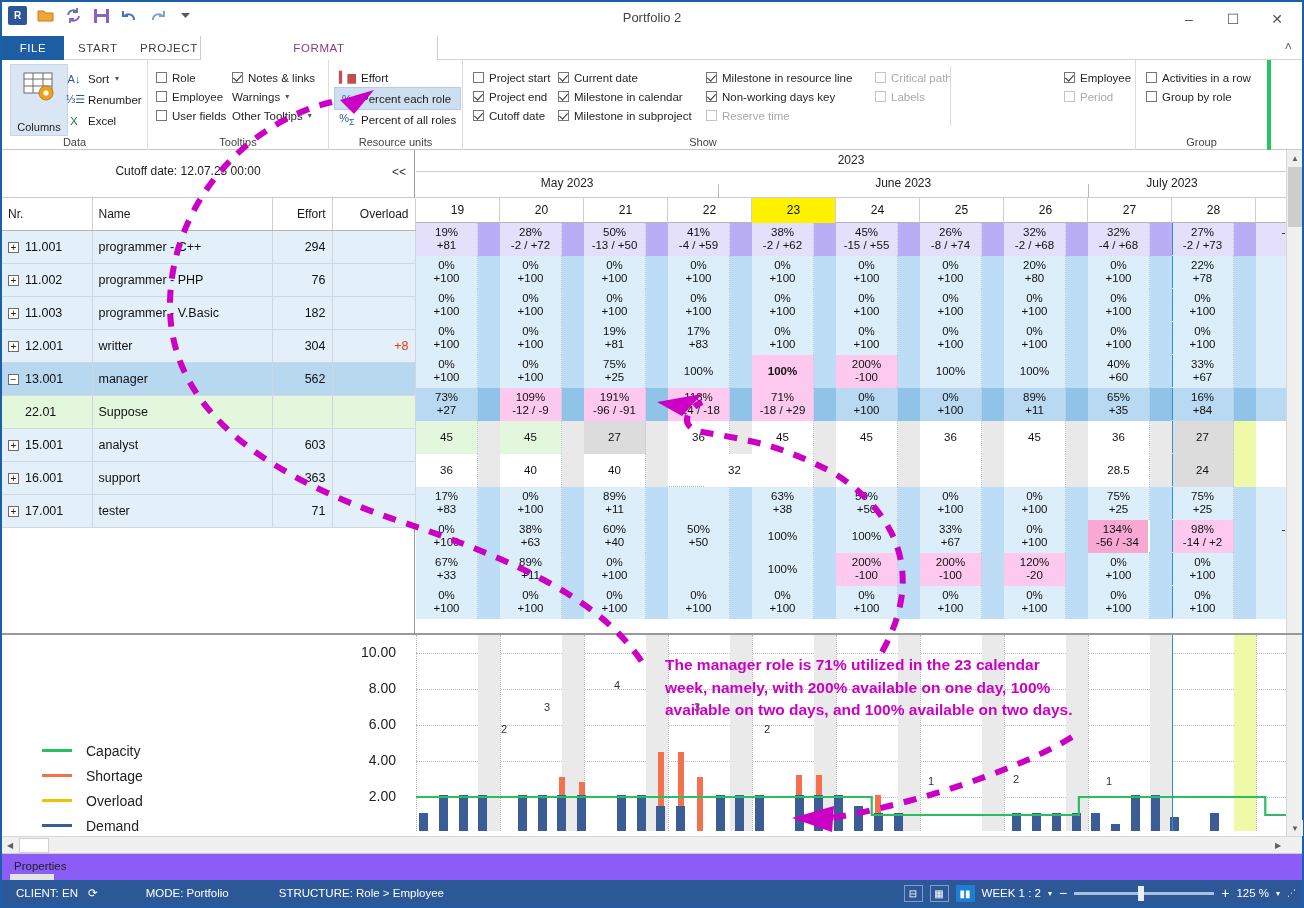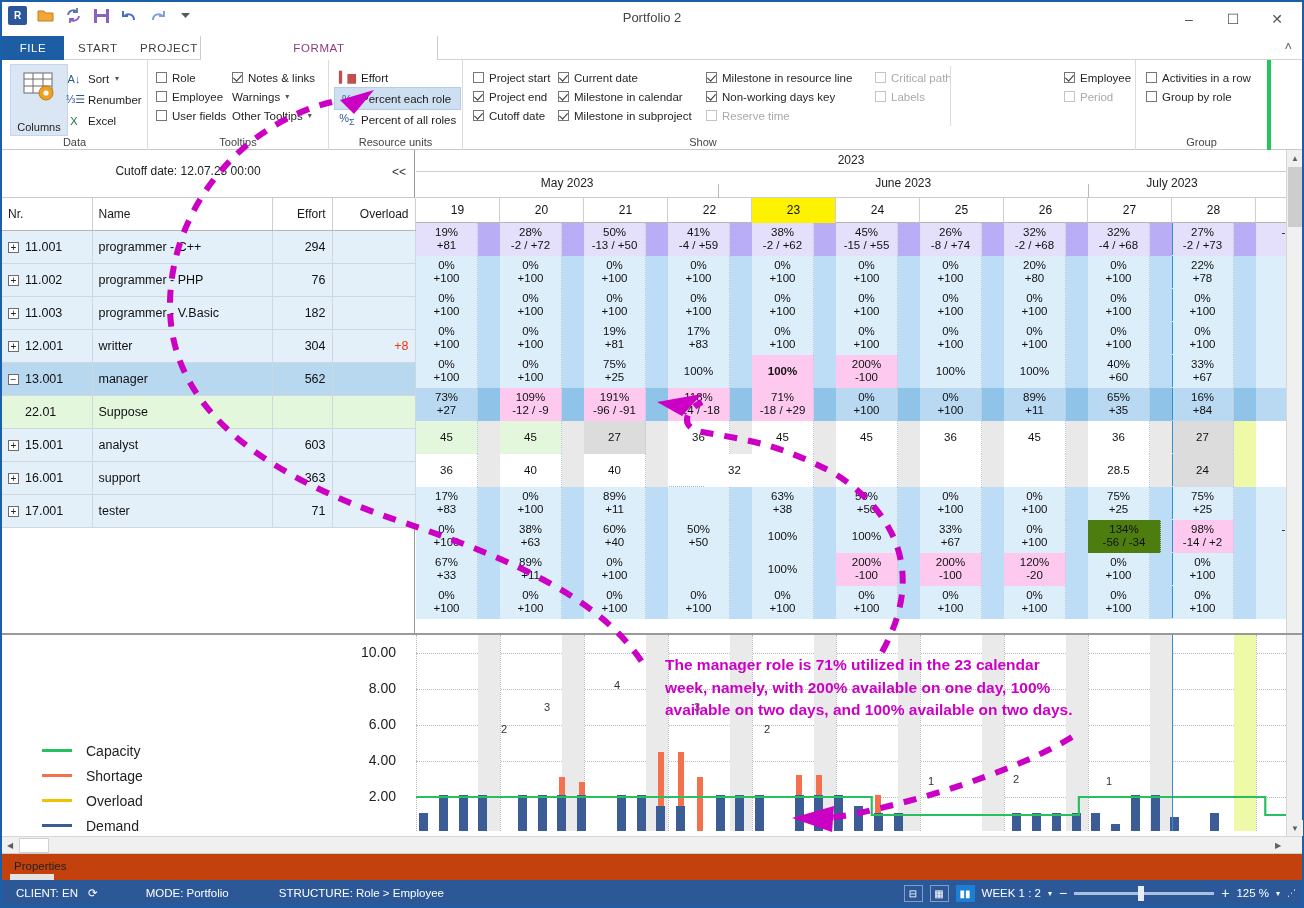--- a/index.html
+++ b/index.html
@@ -126,21 +126,21 @@
   .caplbl { position:absolute; font-size:11px; color:#333; }
 
   
   .vscroll { position:absolute; right:0; top:0; bottom:0; width:16px; background:#f0f0f0; border-left:1px solid #d6d6d6; }
   .vthumb { position:absolute; left:1px; width:14px; background:#cdcdcd; }
   .sarrow { position:absolute; width:16px; height:16px; background:#f0f0f0;
     display:flex; align-items:center; justify-content:center; font-size:8px; color:#606060; }
   .hscroll { position:absolute; left:0; right:0; bottom:0; height:17px; background:#f0f0f0; border-top:1px solid #d6d6d6; }
 
   
-  .props { position:absolute; left:0; right:0; bottom:26px; height:27px; background:#c2410c; border-top:1px solid #cdcdcd; }
+  .props { position:absolute; left:0; right:0; bottom:26px; height:27px; background:#8b5cf6; border-top:1px solid #cdcdcd; }
   .props span { position:absolute; left:12px; top:6px; font-size:11.5px; color:#222; }
   .props .tabstub { position:absolute; left:8px; bottom:0; width:44px; height:6px; background:#e3e3e3; }
   .status { position:absolute; left:0; right:0; bottom:0; height:26px; background:#2c5898; color:#fff;
     font-size:11.5px; display:flex; align-items:center; }
   .status .s { margin-left:14px; white-space:nowrap; }
   .status .right { position:absolute; right:6px; display:flex; align-items:center; gap:7px; }
   .sqbtn { width:19px; height:17px; border:1px solid #7ba0cf; display:flex; align-items:center;
     justify-content:center; font-size:10px; }
   .sqbtn.on { background:#1c7fd6; border-color:#1c7fd6; }
   .slider { width:140px; height:3px; background:#a9c0de; position:relative; }
@@ -777,21 +777,21 @@
               </div>
               <div class="padcell" style="left: 482px; width: 22px; background: rgb(188, 221, 245);"></div>
               <div class="dcell role-r" style="left: 420px; width: 62px;">
                 <span style="display:block;padding-top:7px">100%</span>
               </div>
               <div class="padcell" style="left: 566px; width: 22px; background: rgb(188, 221, 245);"></div>
               <div class="dcell role-r" style="left: 504px; width: 62px;"><span>33%</span><span class="l2">+67</span></div>
               <div class="padcell" style="left: 650px; width: 22px; background: rgb(188, 221, 245);"></div>
               <div class="dcell role-r" style="left: 588px; width: 62px;"><span>0%</span><span class="l2">+100</span></div>
               <div class="padcell" style="left: 734px; width: 22px; background: rgb(188, 221, 245);"></div>
-              <div class="dcell role-r" style="left: 672px; width: 73px; background: #4d7c0f;"><span>134%</span><span class="l2">-56 / -34</span></div>
+              <div class="dcell role-r" style="left: 672px; width: 60px; background: #f9a8d4;"><span>134%</span><span class="l2">-56 / -34</span></div>
               <div class="padcell" style="left: 818px; width: 22px; background: rgb(188, 221, 245);"></div>
               <div class="dcell role-r" style="left: 756px; width: 62px; background: rgb(253, 201, 238);"><span>98%</span><span class="l2">-14 / +2</span></div>
               <div class="dcell role-r" style="left: 840px; width: 62px;"><span></span><span class="l2">-1</span></div>
               <div class="vline" style="left: 756px;"></div>
             </div>
             <div class="drow" style="top: 330px;">
               <div class="padcell" style="left: 62px; width: 22px; background: rgb(188, 221, 245);"></div>
               <div class="dcell role-r" style="left: 0px; width: 62px;"><span>67%</span><span class="l2">+33</span></div>
               <div class="padcell" style="left: 146px; width: 22px; background: rgb(188, 221, 245);"></div>
               <div class="dcell role-r" style="left: 84px; width: 62px;"><span>89%</span><span class="l2">+11</span></div>

